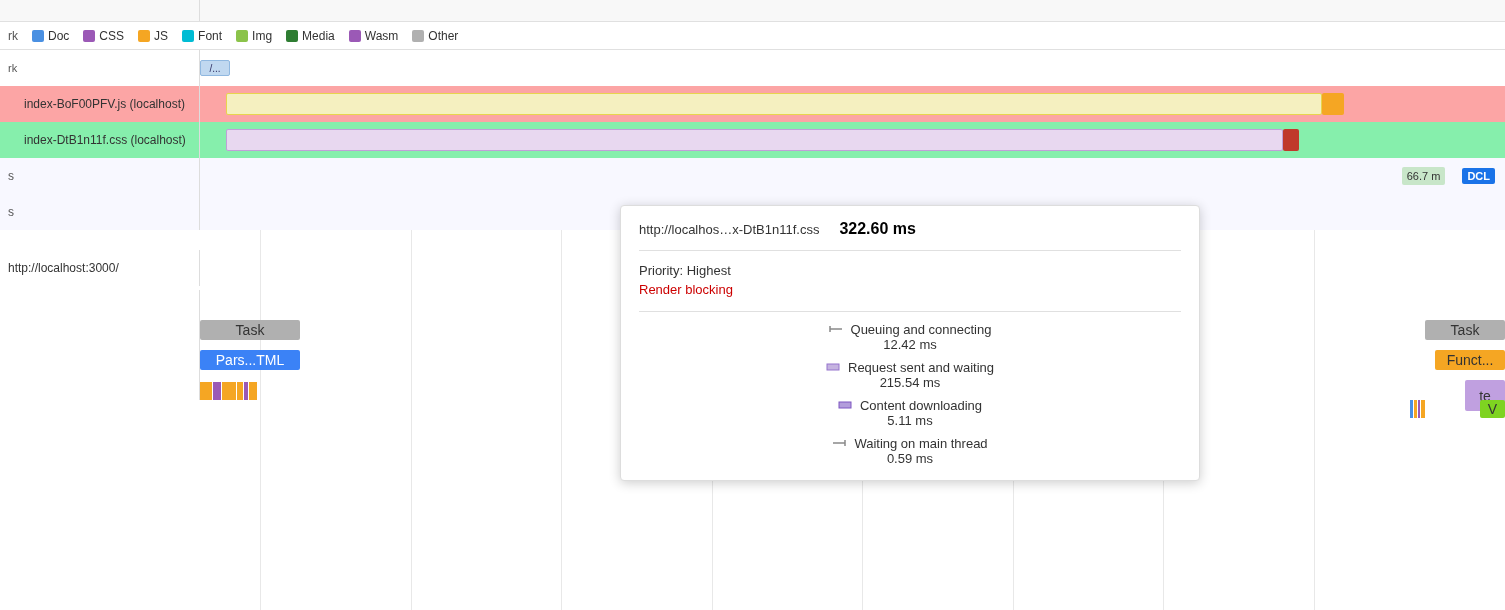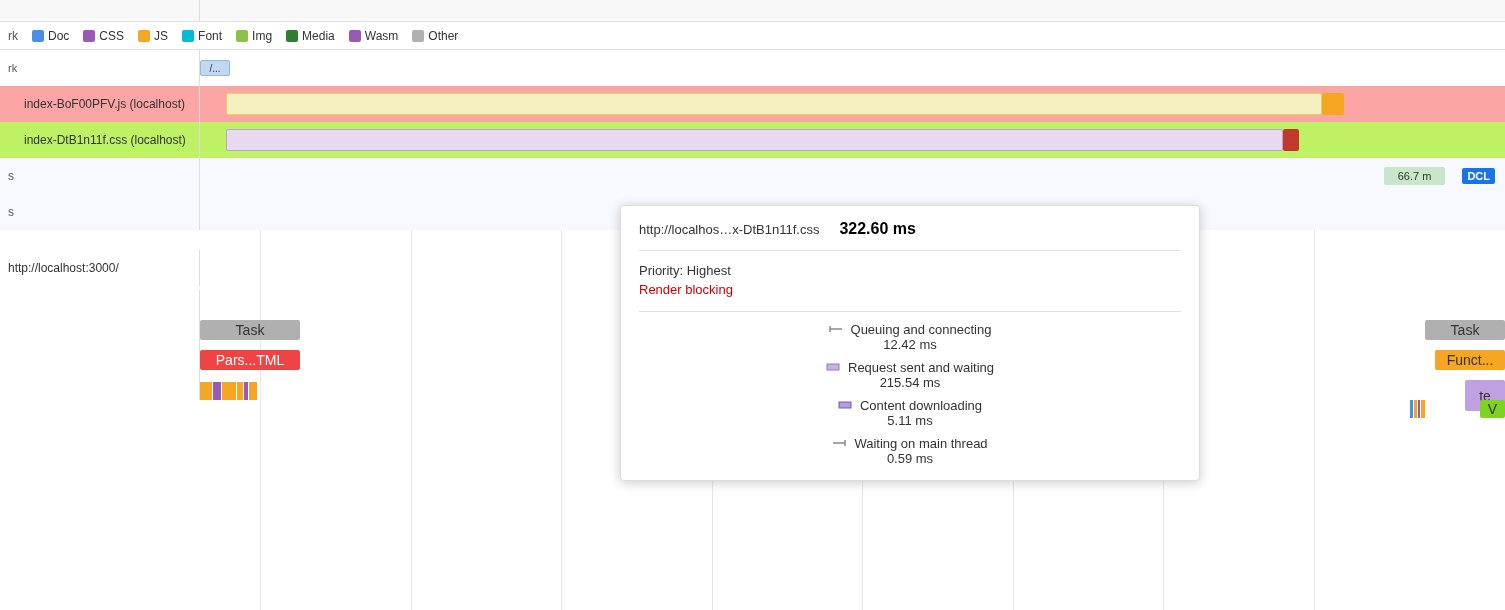--- a/index.html
+++ b/index.html
@@ -206,21 +206,21 @@
       display: flex;
       align-items: center;
       justify-content: center;
       font-size: 14px;
       color: #333;
       white-space: nowrap;
       overflow: hidden;
     }
 
     .pars-bar {
-      background: #ef4444;
+      background: #3b82f6;
       color: white;
     }
 
     .funct-bar {
       background: #f5a623;
       color: #333;
     }
 
     .te-bar {
       background: #c0a0e0;
@@ -314,39 +314,39 @@
         <span style="font-size:12px; color:#333; padding-left:16px;">index-BoF00PFV.js (localhost)</span>
       </div>
       <div class="row-bars">
 
         <div style="position:absolute; left:2%; top:50%; transform:translateY(-50%); width:84%; height:22px; background:#f5f0c0; border:1px solid #e8d44d; border-radius:2px;"></div>
 
         <div style="position:absolute; left:86%; top:50%; transform:translateY(-50%); width:22px; height:22px; background:#f5a623; border-radius:2px;"></div>
       </div>
     </div>
 
-    <div class="waterfall-row row-bg-purple" style="top: 72px; background:#bef264;text-align:center;">
+    <div class="waterfall-row row-bg-purple" style="top: 72px; background:#86efac;text-align:center;">
       <div class="row-label">
         <span style="font-size:12px; color:#333; padding-left:16px;">index-DtB1n11f.css (localhost)</span>
       </div>
       <div class="row-bars">
 
         <div style="position:absolute; left:2%; top:50%; transform:translateY(-50%); width:81%; height:22px; background:#e8d8f0; border:1px solid #c0a0d8; border-radius:2px;"></div>
 
         <div style="position:absolute; left:83%; top:50%; transform:translateY(-50%); width:16px; height:22px; background:#c0392b; border-radius:2px;"></div>
       </div>
     </div>
 
     <div class="waterfall-row" style="top: 108px; background:#f8f8ff;">
       <div class="row-label">
         <span style="font-size:12px; color:#555;">s</span>
       </div>
       <div class="row-bars">
 
-        <div style="position:absolute; right:60px; top:50%; transform:translateY(-50%); width:61px; height:18px; background:#c8e6c9; border-radius:2px; display:flex; align-items:center; justify-content:center;">
+        <div style="position:absolute; right:60px; top:50%; transform:translateY(-50%); width:43px; height:18px; background:#c8e6c9; border-radius:2px; display:flex; align-items:center; justify-content:center;">
           <span style="font-size:11px; color:#333;">66.7 m</span>
         </div>
 
         <div style="position:absolute; right:10px; top:50%; transform:translateY(-50%); background:#1a73e8; color:white; font-size:11px; font-weight:bold; padding:2px 5px; border-radius:2px;">DCL</div>
       </div>
     </div>
 
     <div class="waterfall-row" style="top: 144px; background:#f8f8ff;">
       <div class="row-label">
         <span style="font-size:12px; color:#555;">s</span>

